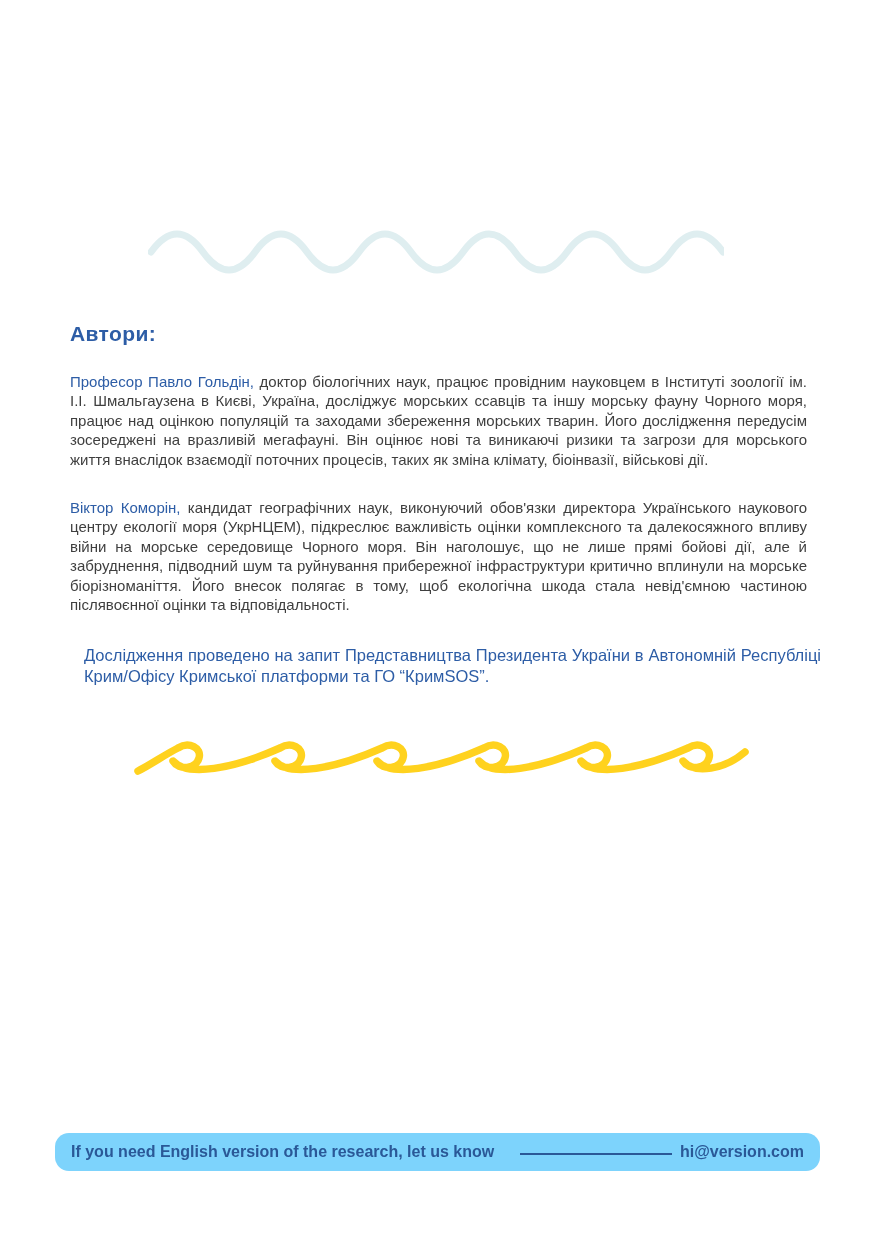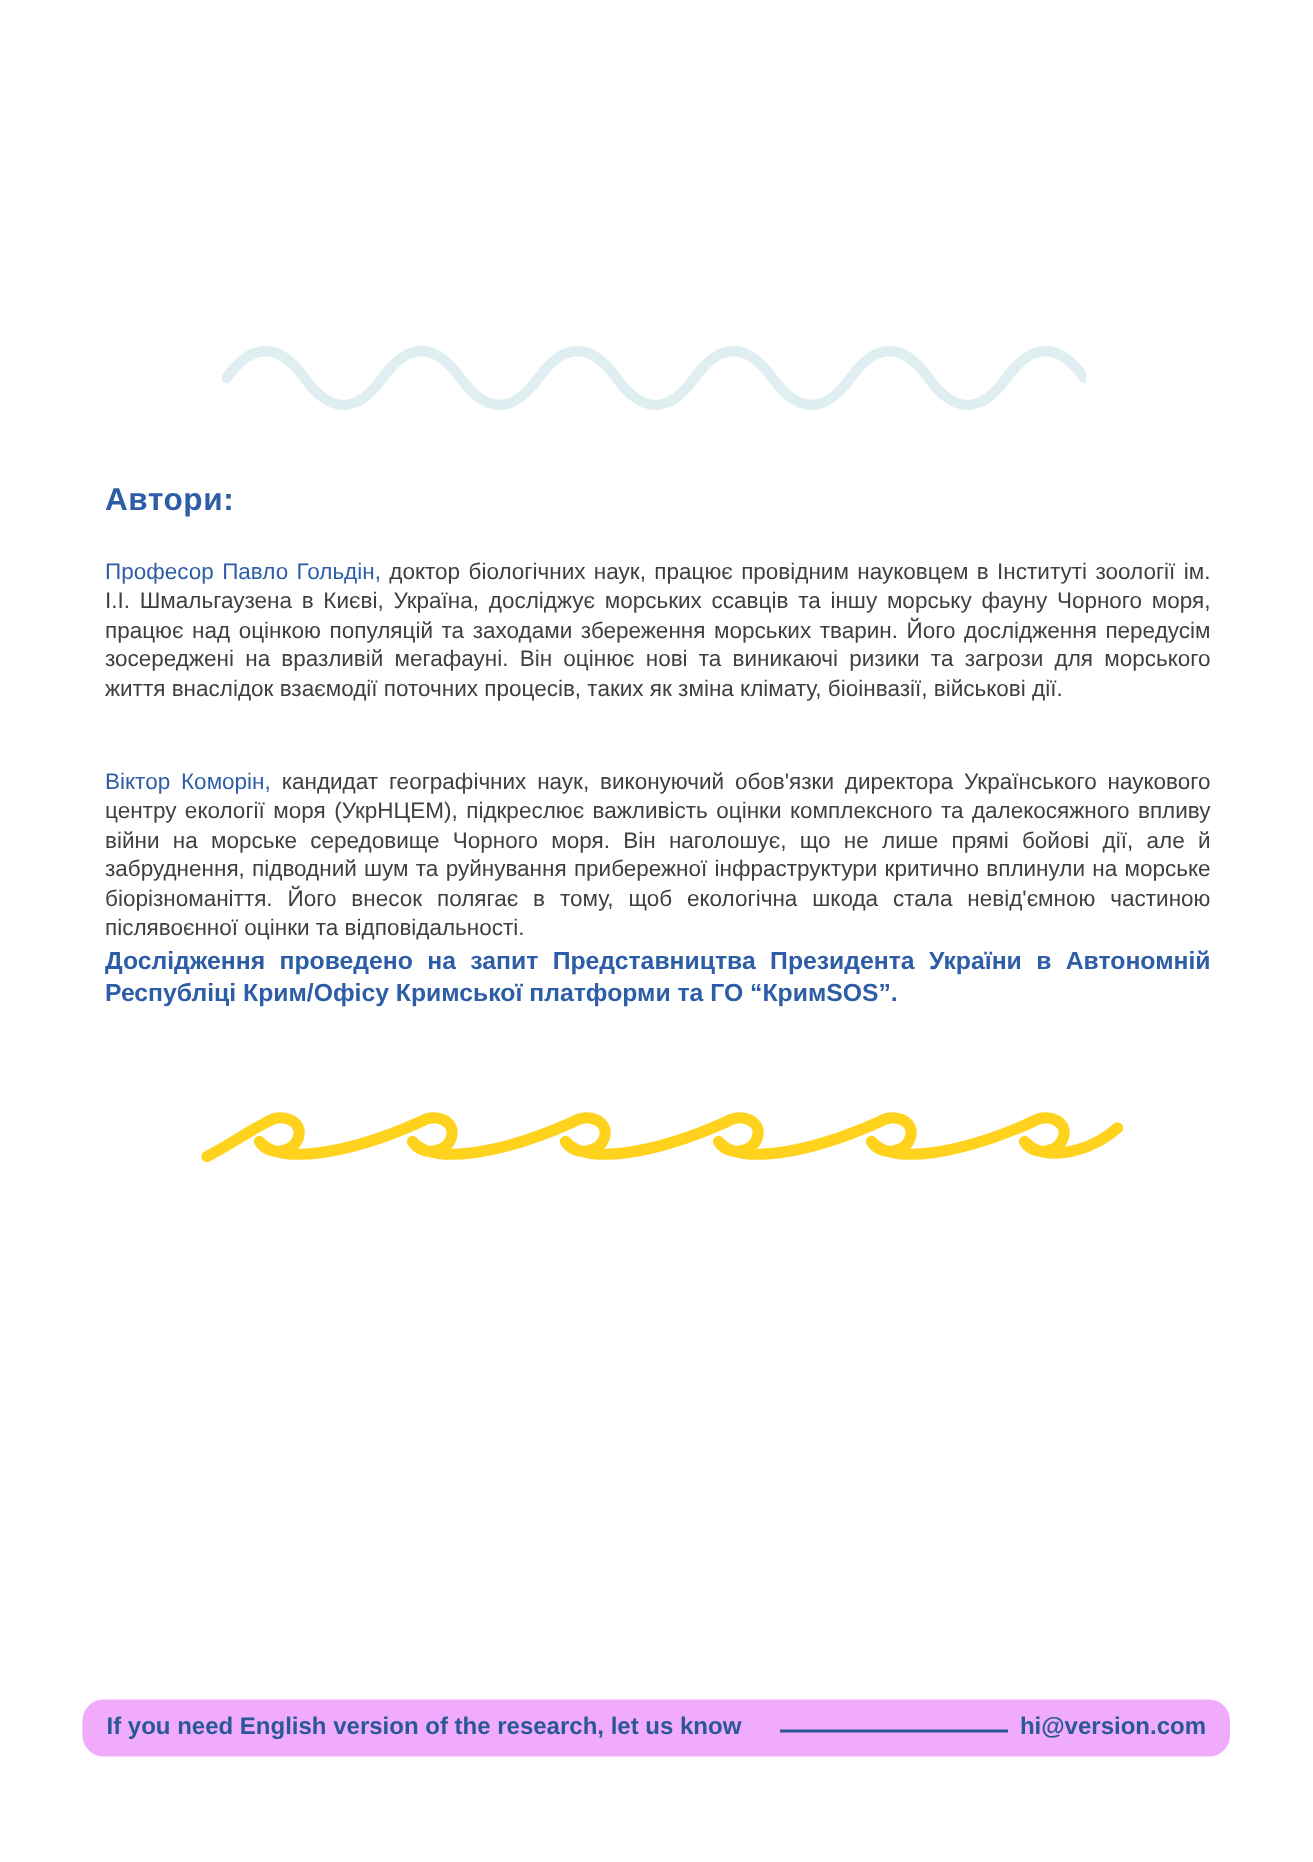--- a/index.html
+++ b/index.html
@@ -16,29 +16,29 @@
     position:absolute;left:70px;top:322px;margin:0;
     font-size:21px;font-weight:bold;color:#2d5da6;letter-spacing:0.4px;
   }
   .body-par{
     position:absolute;left:70px;width:737px;margin:0;
     font-size:15px;line-height:19.4px;color:#3f3f3f;
     text-align:justify;
   }
   .body-par .name{color:#2d5da6;font-weight:normal;}
   #bio-1{top:372px;}
-  #bio-2{top:512px;}
+  #bio-2{top:498px;}
   .note{
-    position:absolute;left:70px;top:631px;width:737px;margin:0;
-    font-size:16.5px;line-height:20.5px;font-weight:bold;color:#2d5da6;
+    position:absolute;left:70px;top:631px;width:737px;margin:14px;
+    font-size:16.5px;line-height:20.5px;font-weight:normal;color:#2d5da6;
     text-align:justify;
   }
   .footer{
     position:absolute;left:55px;top:1133px;width:765px;height:38px;
-    background:#f0abfc;
+    background:#7dd3fc;
     display:flex;align-items:center;
     padding:12px 16px;box-sizing:border-box;
     font-size:16px;font-weight:bold;color:#2a5897;border-radius:14px;
   }
   .footer .rule{
     flex:1 1 auto;height:0;
     border-bottom:2px solid #2a5897;
     margin:4px 8px 0 26px;
     min-width:40px;
   }

